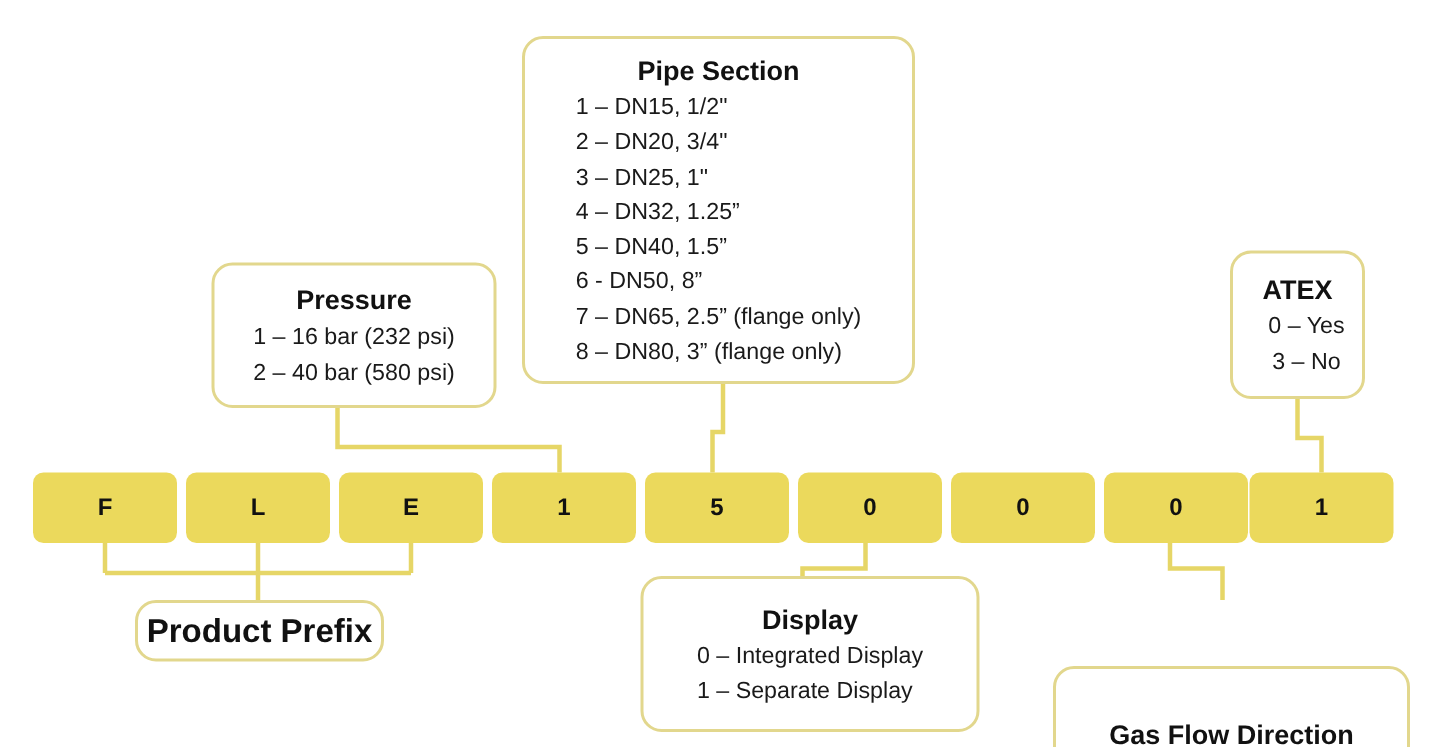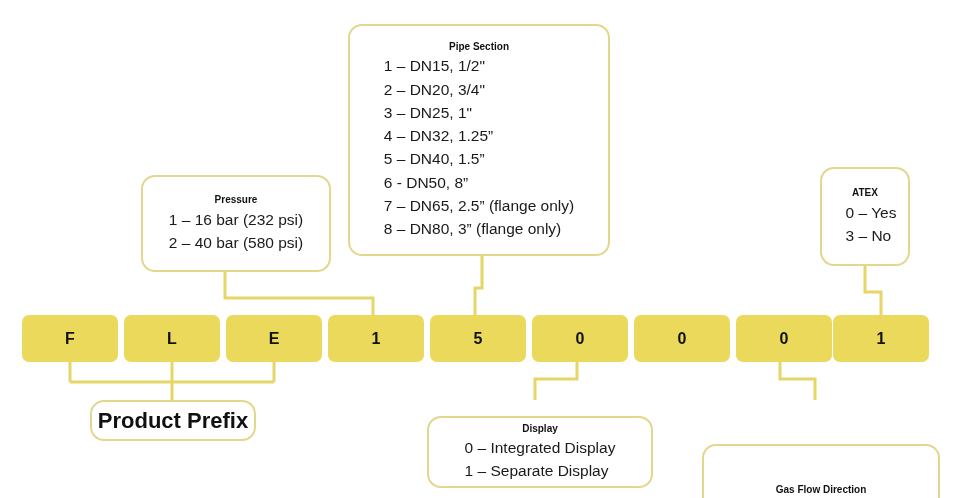--- a/index.html
+++ b/index.html
@@ -37,40 +37,40 @@
     border-radius: 14px;
     display: flex;
     flex-direction: column;
     align-items: center;
     justify-content: center;
     padding: 4px 10px;
     z-index: 3;
   }
   .callout .title {
     font-weight: bold;
-    font-size: 10px;
+    font-size: 18px;
     line-height: 1.45;
     color: #111111;
     text-align: center;
     white-space: nowrap;
   }
   .callout .opt {
     font-size: 15.5px;
     line-height: 1.5;
     color: #1a1a1a;
     text-align: left;
     white-space: nowrap;
   }
   .callout .opts {
     display: flex;
     flex-direction: column;
     align-items: flex-start;
   }
   .callout.centered-opts .opts {
-    align-items: flex-start;
+    align-items: center;
     margin-left: 12px;
   }
   .callout.single .title {
     font-size: 22px;
   }
   
   .code-cell {
     position: absolute;
     box-sizing: border-box;
     background: #ebd95c;
@@ -148,21 +148,21 @@
   <div class="code-cell" style="left:430px; top:315px; width:96px; height:47px;">5</div>
   <div class="code-cell" style="left:532px; top:315px; width:96px; height:47px;">0</div>
   <div class="code-cell" style="left:634px; top:315px; width:96px; height:47px;">0</div>
   <div class="code-cell" style="left:736px; top:315px; width:96px; height:47px;">0</div>
   <div class="code-cell" style="left:833px; top:315px; width:96px; height:47px;">1</div>
 
   <div class="callout single" style="left:90px; top:400px; width:166px; height:41px;">
     <div class="title">Product Prefix</div>
   </div>
 
-  <div class="callout" style="left:427px; top:416px; width:226px; height:72px;">
+  <div class="callout" style="left:427px; top:384px; width:226px; height:104px;">
     <div class="title">Display</div>
     <div class="opts">
       <div class="opt">0 – Integrated Display</div>
       <div class="opt">1 – Separate Display</div>
     </div>
   </div>
 
   <div class="callout" style="left:702px; top:400px; width:238px; height:92px;margin-top:44px;">
     <div class="title">Gas Flow Direction</div>
   </div>

